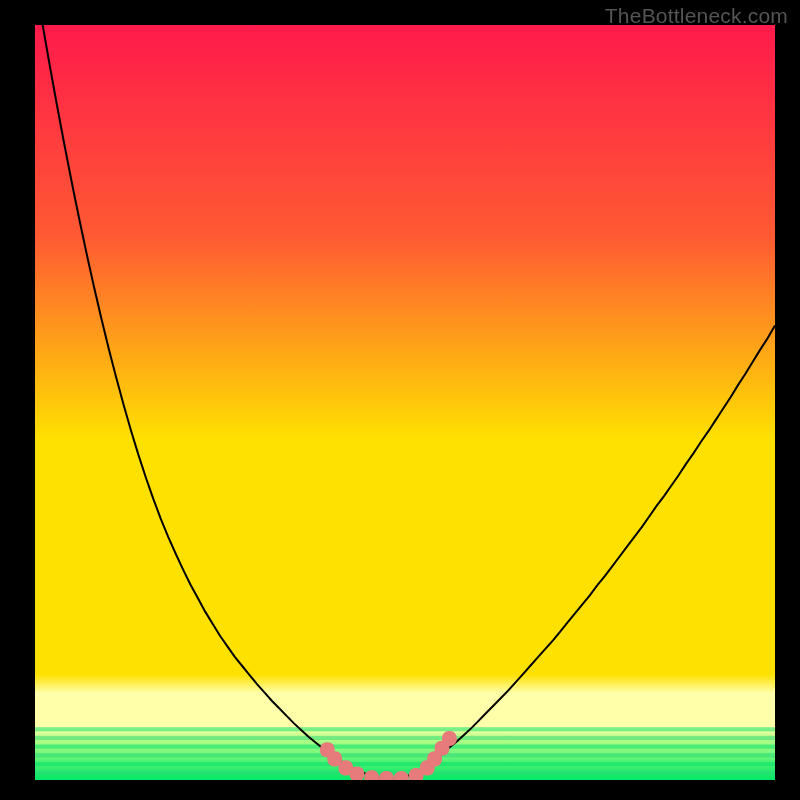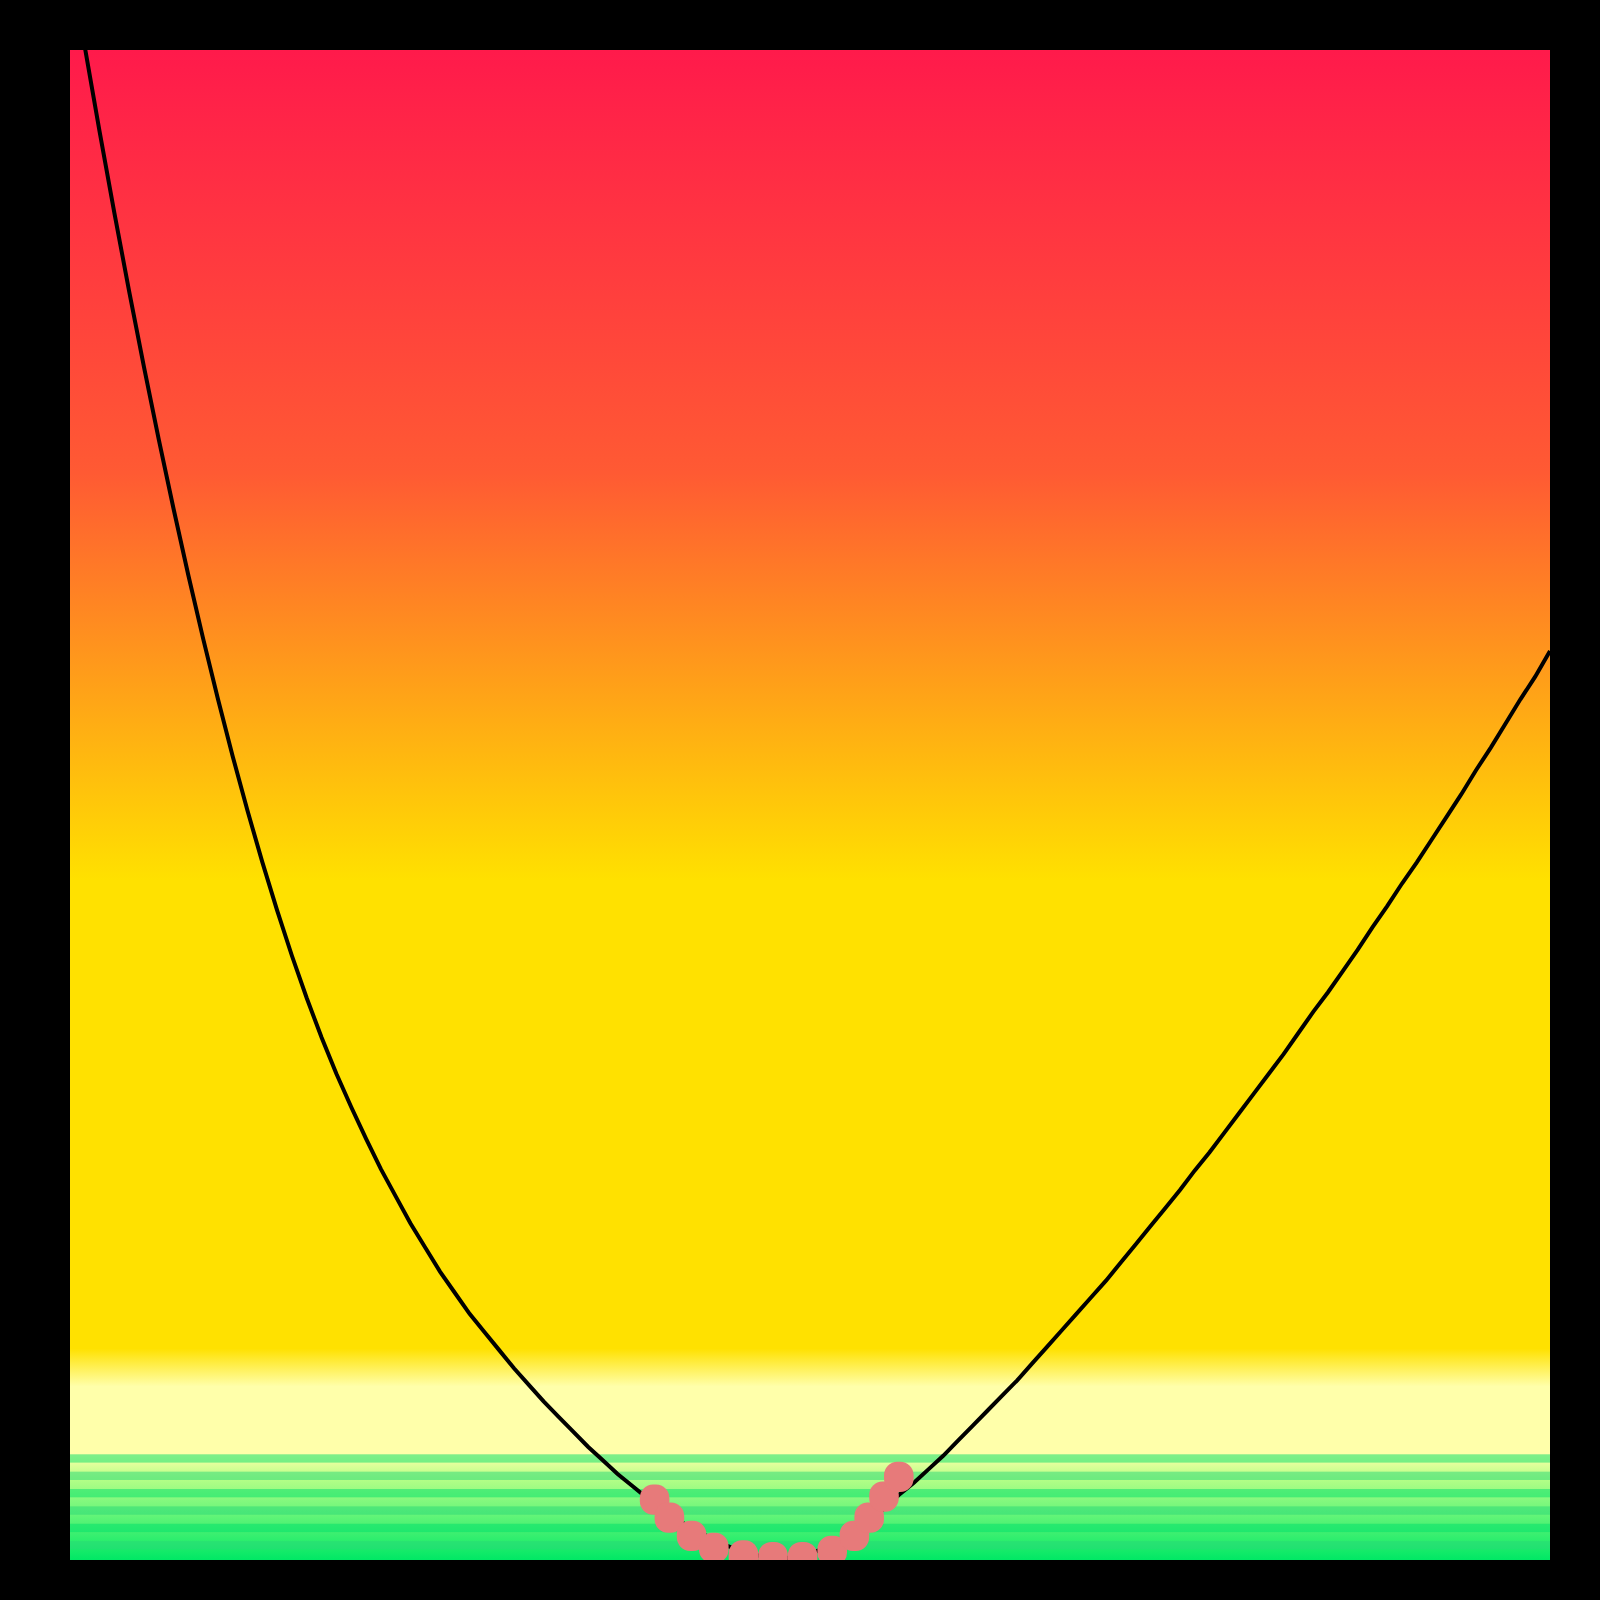--- a/index.html
+++ b/index.html
@@ -28,20 +28,21 @@
   }
   .plot {
     position: absolute;
     display: block;
   }
 </style>
 </head>
 <body>
 
 <div class="frame">
+  <div class="watermark">TheBottleneck.com</div>
   <svg class="plot" viewBox="0 0 100 100" preserveAspectRatio="none" style="left: 35px; top: 25px; width: 740px; height: 755px;">
       <defs>
         <linearGradient id="bg" x1="0" y1="0" x2="0" y2="1">
           <stop offset="0%" stop-color="#ff1a4b"></stop>
           <stop offset="28.000000000000004%" stop-color="#ff5a33"></stop>
           <stop offset="55.00000000000001%" stop-color="#ffe100"></stop>
           <stop offset="86%" stop-color="#ffe100"></stop>
           <stop offset="88.5%" stop-color="#ffffaa"></stop>
           <stop offset="93%" stop-color="#ffffaa"></stop>
           <stop offset="94.5%" stop-color="#b8ff88"></stop>

